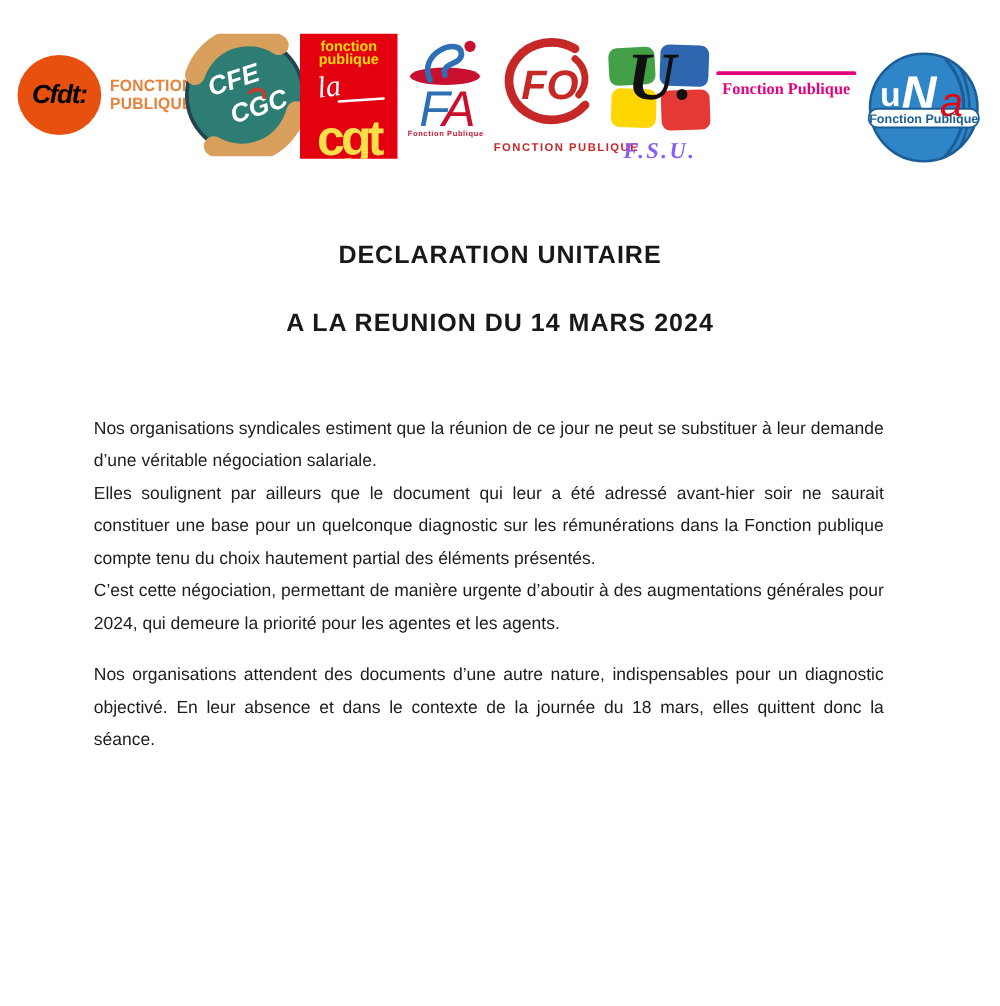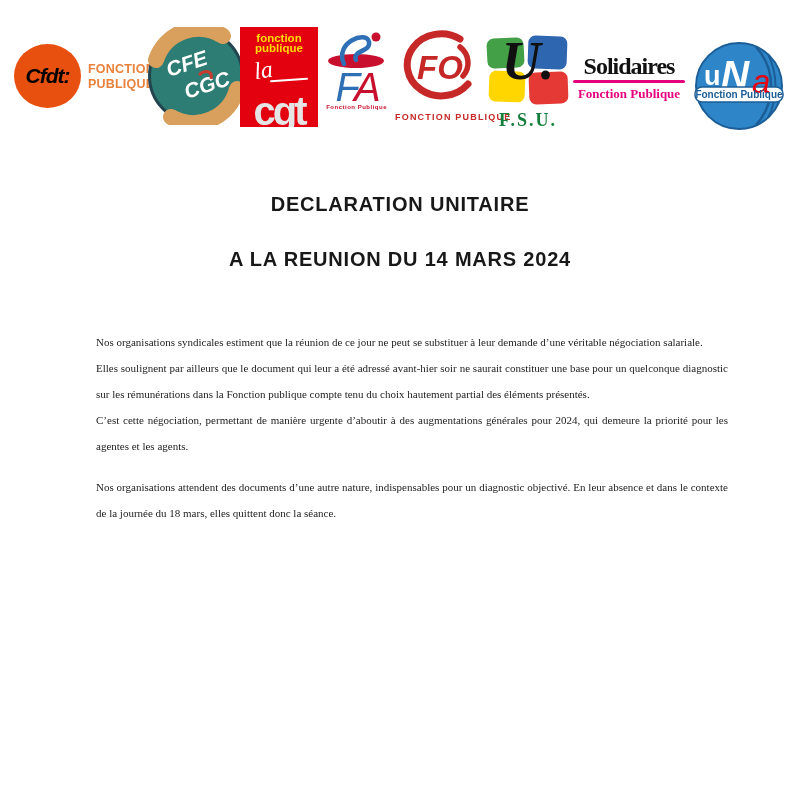--- a/index.html
+++ b/index.html
@@ -23,21 +23,21 @@
   
   .cgt { left:240px; top:27px; width:78px; height:100px; background:#E3000F; overflow:hidden; }
   .cgt-top { color:#FFDD00; font-weight:bold; font-size:11.5px; line-height:10px;
     text-align:center; padding-top:6px; }
   .cgt-la { position:absolute; left:14px; top:30px; color:#ffffff;
     font-family:"Liberation Serif", serif; font-style:italic; font-size:24px;
     transform:rotate(-8deg); }
   .cgt-la-swash { position:absolute; left:30px; top:52px; width:38px; height:2px;
     background:#fff; transform:rotate(-4deg); border-radius:2px; }
   .cgt-main { position:absolute; left:0; right:0; bottom:-4px; text-align:center;
-    color:#e5e5e5; font-weight:800; font-size:40px; letter-spacing:-3px; line-height:40px; }
+    color:#fde047; font-weight:800; font-size:40px; letter-spacing:-3px; line-height:40px; }
 
   
   .fa { left:325px; top:28px; width:66px; text-align:center; }
   .fa-text { font-size:40px; font-weight:400; font-style:italic; line-height:34px; margin-top:-4px; }
   .fa-f { color:#2F6FB5; }
   .fa-a { color:#C8102E; margin-left:-6px; }
   .fa-sub { color:#C8102E; font-size:6px; font-weight:bold; text-align:right;
     padding-right:4px; letter-spacing:0.5px; }
 
   
@@ -50,41 +50,41 @@
   .fsu-squares { position:relative; width:84px; height:68px; }
   .fsu-sq { position:absolute; border-radius:7px; }
   .fsu-g { left:1px;  top:2px;  width:37px; height:30px; background:#43A047; transform:rotate(-3deg); }
   .fsu-b { left:42px; top:0px;  width:39px; height:33px; background:#2E66B0; transform:rotate(2deg); }
   .fsu-y { left:3px;  top:35px; width:36px; height:31px; background:#FFD600; transform:rotate(2deg); }
   .fsu-r { left:43px; top:36px; width:39px; height:32px; background:#E53935; transform:rotate(-2deg); }
   .fsu-u { position:absolute; left:0; right:0; top:-6px; text-align:center;
     font-family:"Liberation Serif", serif; font-weight:bold; font-style:italic;
     font-size:54px; color:#101010; }
   .fsu-sub { margin-top:6px; text-align:center; font-family:"Liberation Serif", serif;
-    font-weight:bold; font-size:18px; letter-spacing:2px; color:#15803d; }
+    font-weight:bold; font-style:italic; font-size:18px; letter-spacing:2px; color:#8b5cf6; }
 
   
   .sol { left:572px; top:55px; width:114px; text-align:center; }
   .sol-main { font-family:"Liberation Serif", serif; font-weight:bold; font-size:24px;
     letter-spacing:-1px; color:#111; line-height:23px; }
   .sol-line { height:3px; background:#E5007D; margin:2px 1px 3px 1px; border-radius:2px; }
   .sol-sub { color:#E5007D; font-weight:bold; font-size:13px;
     font-family:"Liberation Serif", serif; letter-spacing:0px; white-space:nowrap; }
 
   
   .unsa { left:694px; top:41px; }
 
   
   .doc-title { position:absolute; left:0; right:0; top:193px; text-align:center;
     font-weight:bold; font-size:20px; letter-spacing:0.8px; color:#181818; }
   .doc-title .t2 { margin-top:32px; }
 
   
-  .doc-body { position:absolute; left:96px; width:632px; top:329px;
-    font-size:11px; line-height:26px; text-align:justify; color:#1c1c1c;font-family:Liberation Serif, serif; }
+  .doc-body { position:absolute; left:75px; width:632px; top:329px;
+    font-size:14px; line-height:26px; text-align:justify; color:#1c1c1c; }
   .doc-body p { margin:0; }
   .doc-body p.spaced { margin-top:15px; }
 
   svg text { font-family:"Liberation Sans", sans-serif; }
 </style>
 </head>
 <body>
 
 <div class="page">
 
@@ -145,21 +145,20 @@
       <div class="fsu-sq fsu-g"></div>
       <div class="fsu-sq fsu-b"></div>
       <div class="fsu-sq fsu-y"></div>
       <div class="fsu-sq fsu-r"></div>
       <div class="fsu-u">U.</div>
     </div>
     <div class="fsu-sub">F.S.U.</div>
   </div>
 
   <div class="logo sol">
-    <div class="sol-main">Solidaires</div>
     <div class="sol-line"></div>
     <div class="sol-sub">Fonction Publique</div>
   </div>
 
   <div class="logo unsa">
     <svg width="90" height="90" viewBox="0 0 90 90">
       <circle cx="45" cy="45" r="43" fill="#2E86C8" stroke="#1B5E97" stroke-width="2"></circle>
       <path d="M 62,6 A 58 58 0 0 1 62,84" stroke="#1B5E97" stroke-width="2.5" fill="none"></path>
       <path d="M 74,13 A 72 72 0 0 1 74,77" stroke="#1B5E97" stroke-width="2" fill="none"></path>
       <text x="10" y="44" fill="#ffffff" font-size="27" font-weight="bold">u</text>

